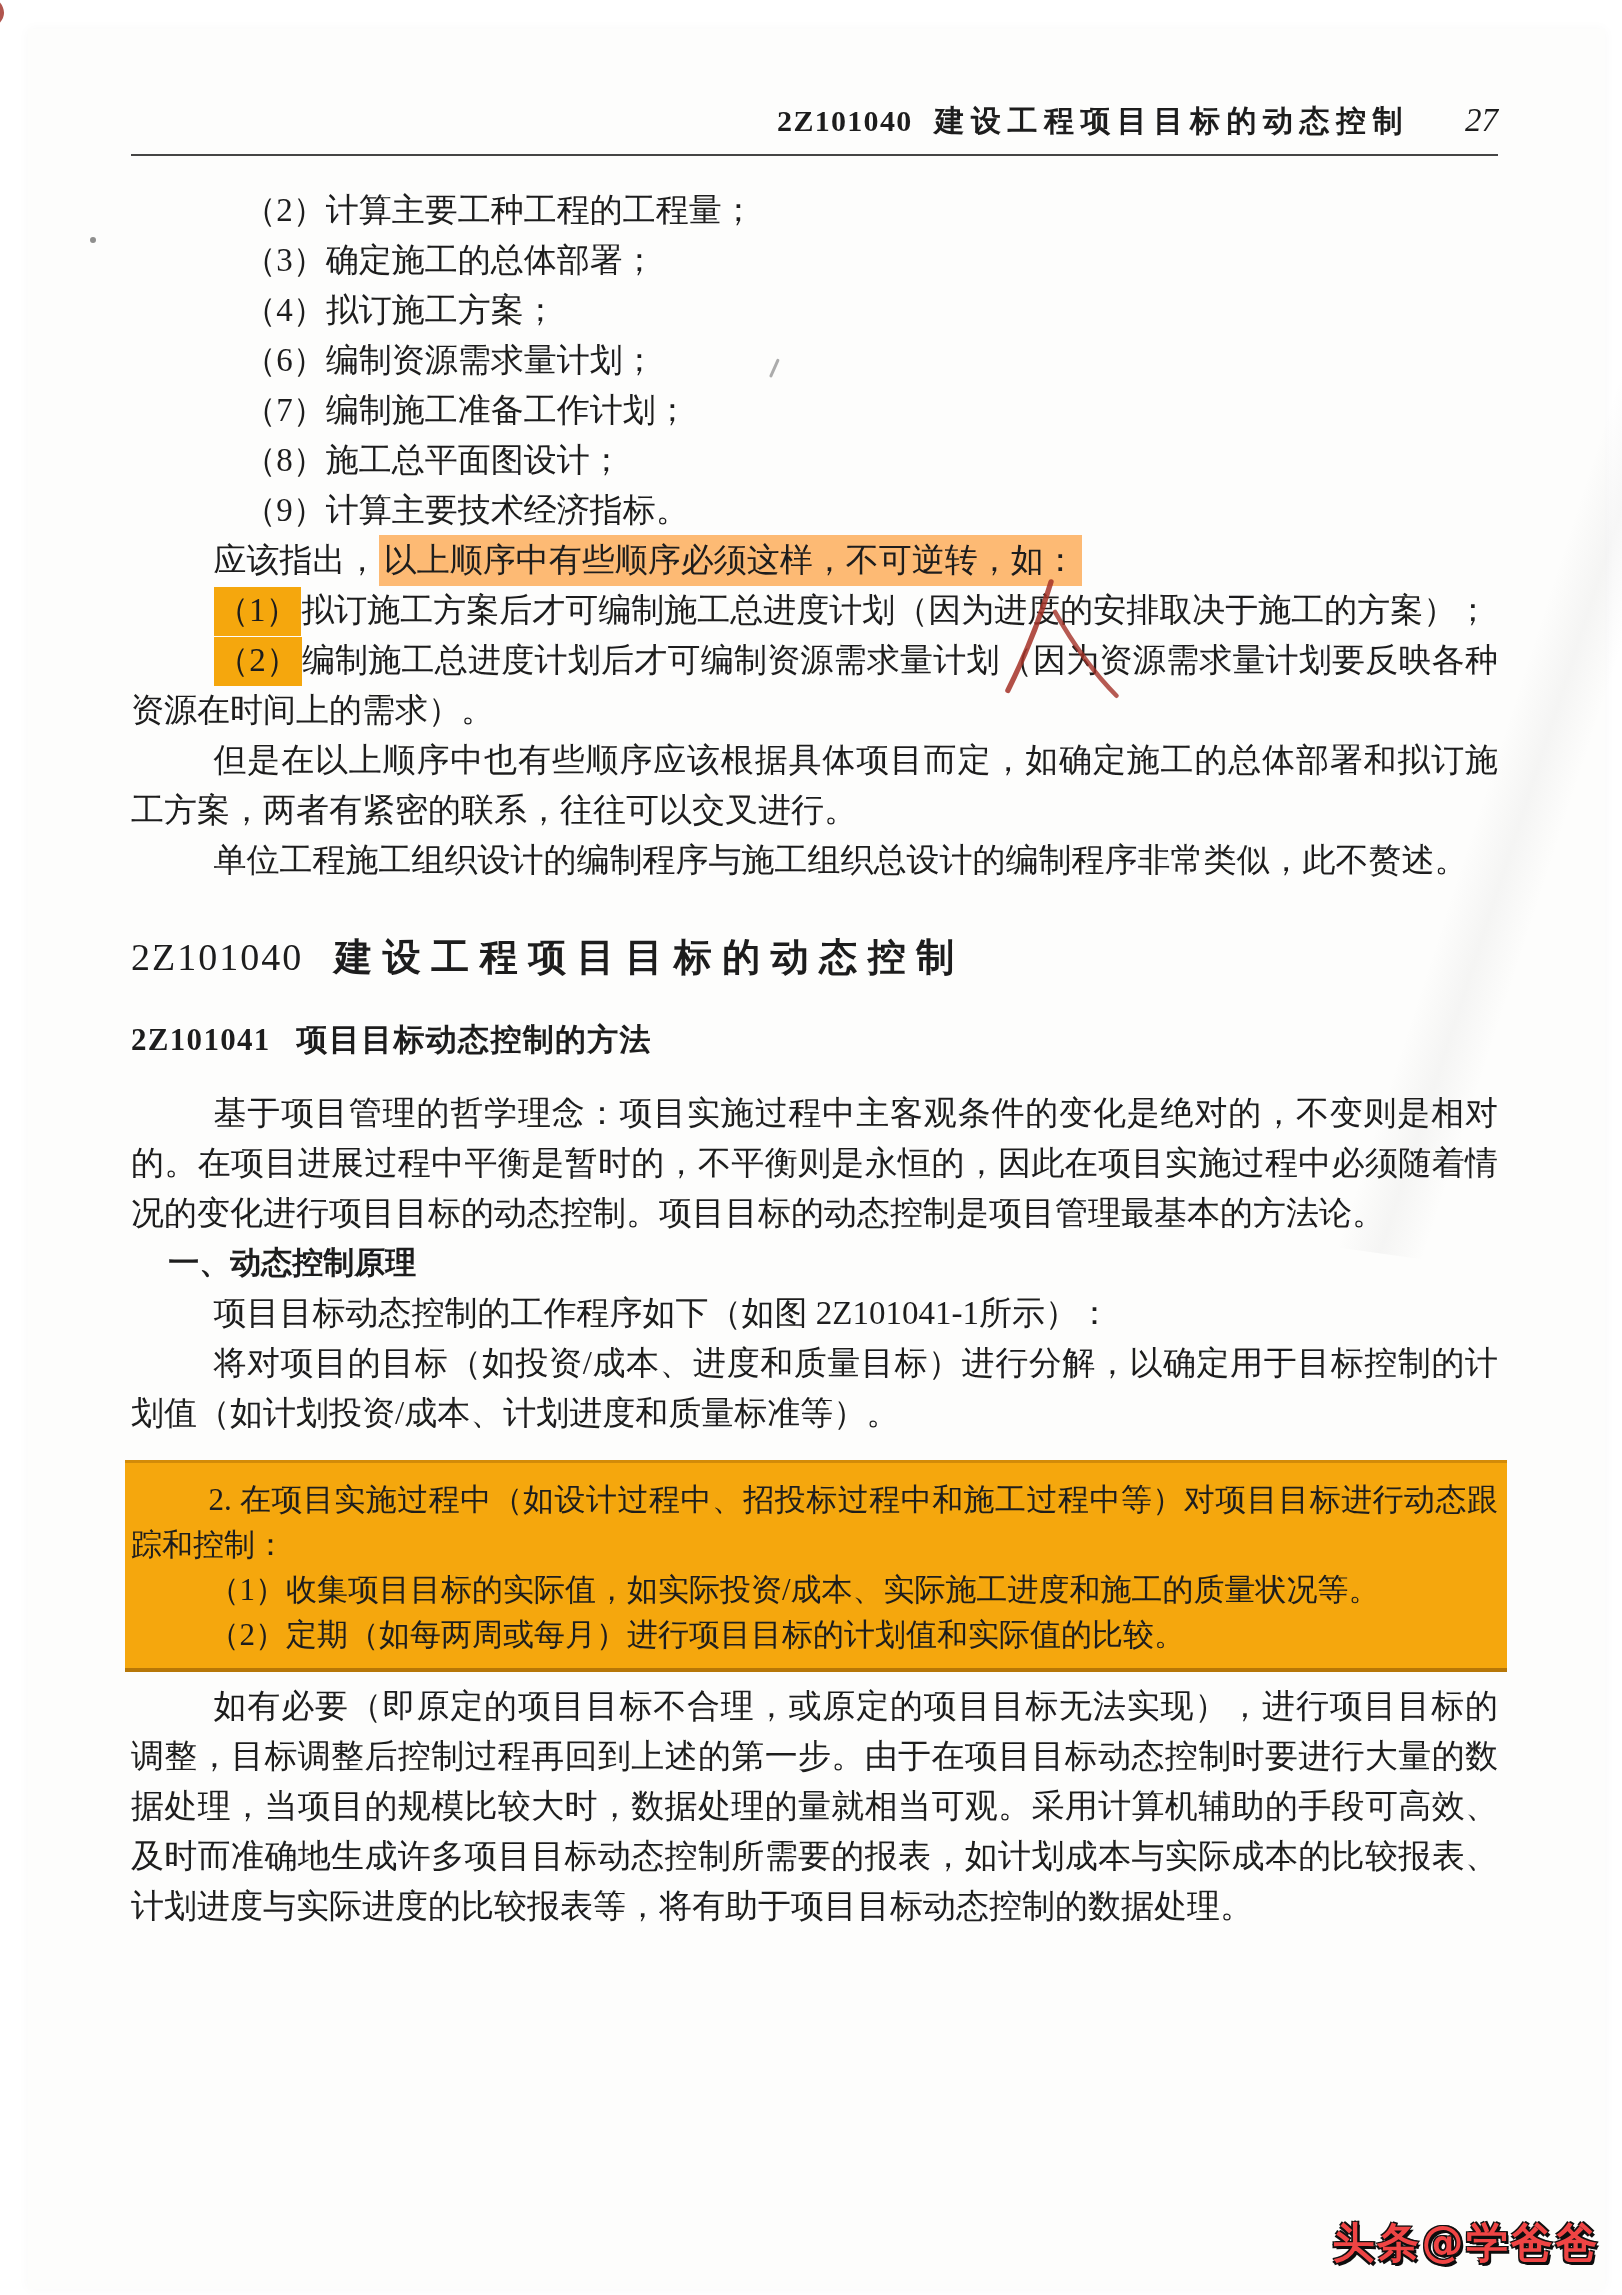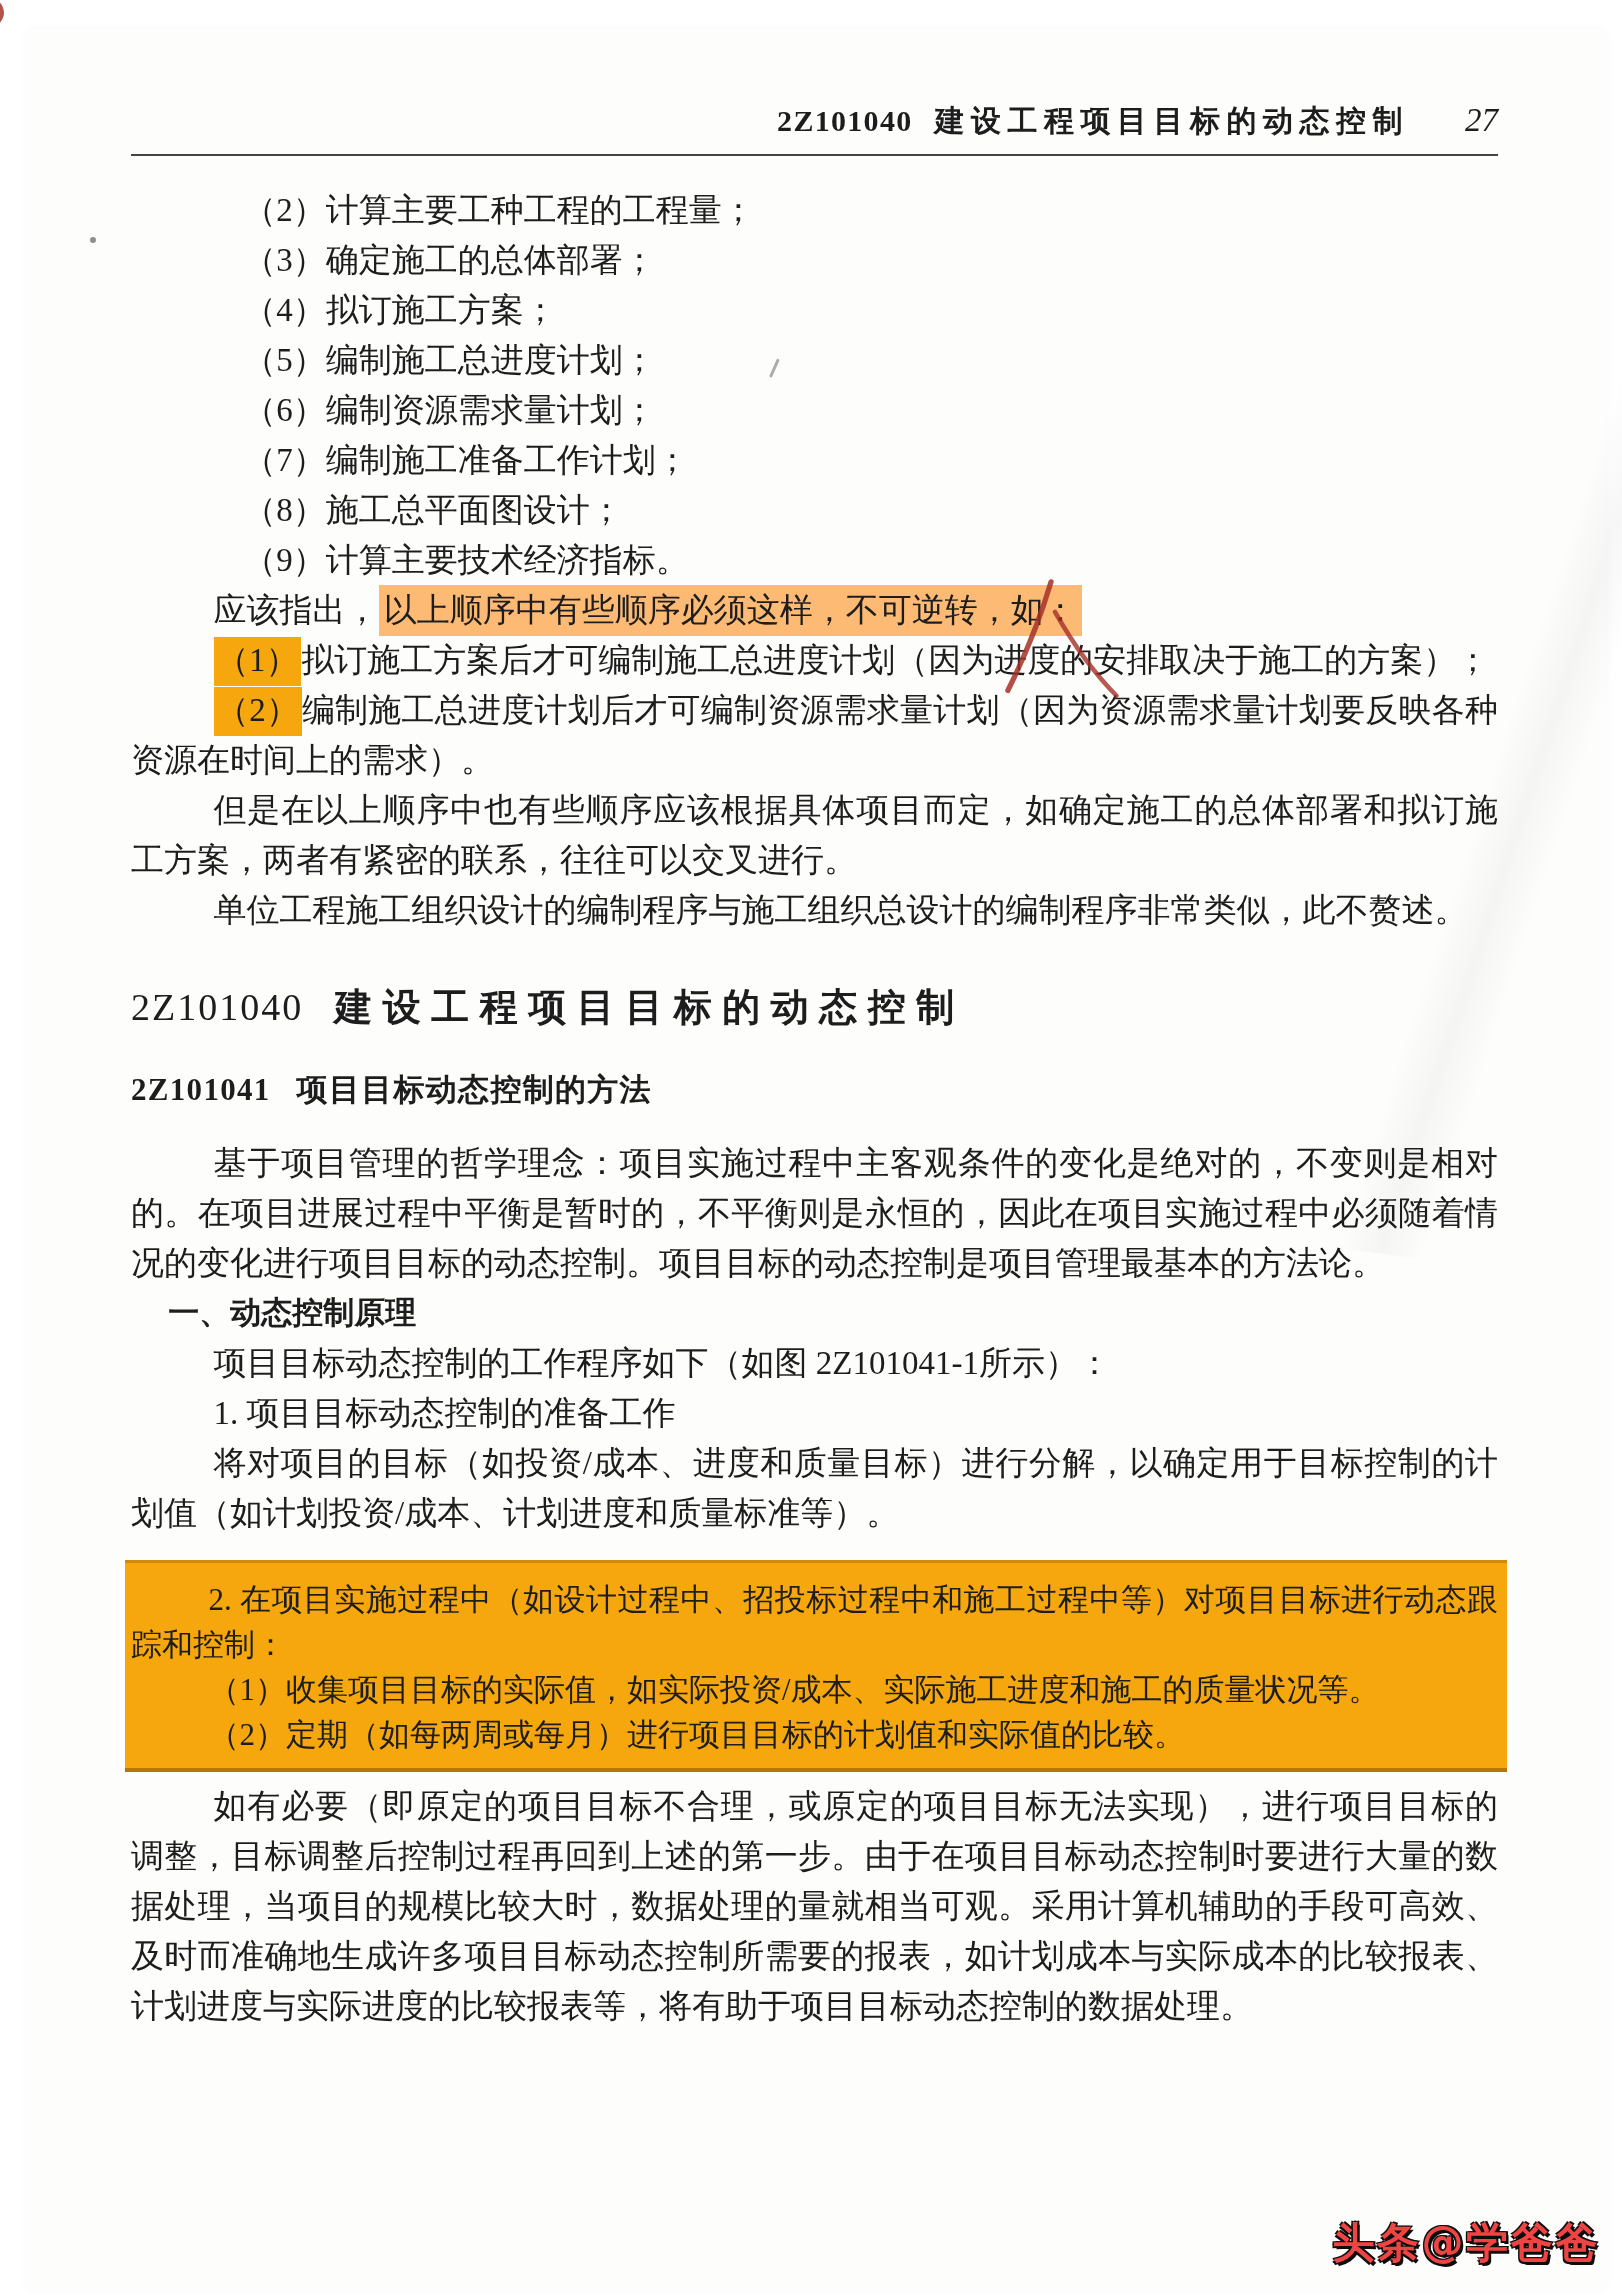--- a/index.html
+++ b/index.html
@@ -129,21 +129,20 @@
     <span class="title">建设工程项目目标的动态控制</span>
     <span class="pageno">27</span>
   </div>
   <hr class="rule">
 
   <div class="bodytext">
 
     <p class="li">（2）计算主要工种工程的工程量；</p>
     <p class="li">（3）确定施工的总体部署；</p>
     <p class="li">（4）拟订施工方案；</p>
-    <p class="li">（5）编制施工总进度计划；</p>
     <p class="li">（6）编制资源需求量计划；</p>
     <p class="li">（7）编制施工准备工作计划；</p>
     <p class="li">（8）施工总平面图设计；</p>
     <p class="li">（9）计算主要技术经济指标。</p>
 
     <p class="para"><span>应该指出，</span><span class="hl">以上顺序中有些顺序必须这样，不可逆转，如：</span></p>
 
     <p class="para"><span class="hl-num">（1）</span><span>拟订施工方案后才可编制施工总进度计划（因为进度的安排取决于施工的方案）；</span></p>
     <p class="para"><span class="hl-num">（2）</span><span>编制施工总进度计划后才可编制资源需求量计划（因为资源需求量计划要反映各种资源在时间上的需求）。</span></p>
 
@@ -153,21 +152,20 @@
 
   <h1 class="section-head"><span class="sec-code">2Z101040</span><span class="sec-title">建设工程项目目标的动态控制</span></h1>
 
   <h2 class="subsection-head"><span class="sub-code">2Z101041</span><span class="sub-title">项目目标动态控制的方法</span></h2>
 
   <div class="bodytext mt">
     <p class="para">基于项目管理的哲学理念：项目实施过程中主客观条件的变化是绝对的，不变则是相对的。在项目进展过程中平衡是暂时的，不平衡则是永恒的，因此在项目实施过程中必须随着情况的变化进行项目目标的动态控制。项目目标的动态控制是项目管理最基本的方法论。</p>
 
     <p class="h3">一、动态控制原理</p>
     <p class="para">项目目标动态控制的工作程序如下（如图 2Z101041-1所示）：</p>
-    <p class="para">1. 项目目标动态控制的准备工作</p>
     <p class="para">将对项目的目标（如投资/成本、进度和质量目标）进行分解，以确定用于目标控制的计划值（如计划投资/成本、计划进度和质量标准等）。</p>
 
     <div class="hl-block">
       <p class="para">2. 在项目实施过程中（如设计过程中、招投标过程中和施工过程中等）对项目目标进行动态跟踪和控制：</p>
       <p class="para">（1）收集项目目标的实际值，如实际投资/成本、实际施工进度和施工的质量状况等。</p>
       <p class="para">（2）定期（如每两周或每月）进行项目目标的计划值和实际值的比较。</p>
     </div>
 
     <p class="para">如有必要（即原定的项目目标不合理，或原定的项目目标无法实现），进行项目目标的调整，目标调整后控制过程再回到上述的第一步。由于在项目目标动态控制时要进行大量的数据处理，当项目的规模比较大时，数据处理的量就相当可观。采用计算机辅助的手段可高效、及时而准确地生成许多项目目标动态控制所需要的报表，如计划成本与实际成本的比较报表、计划进度与实际进度的比较报表等，将有助于项目目标动态控制的数据处理。</p>
   </div>

